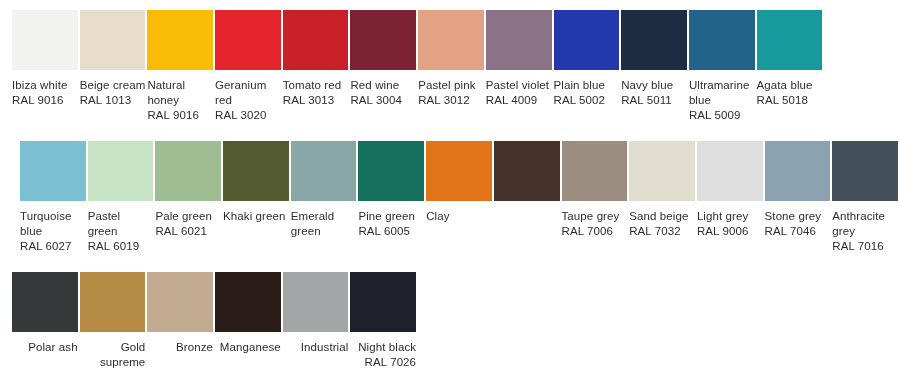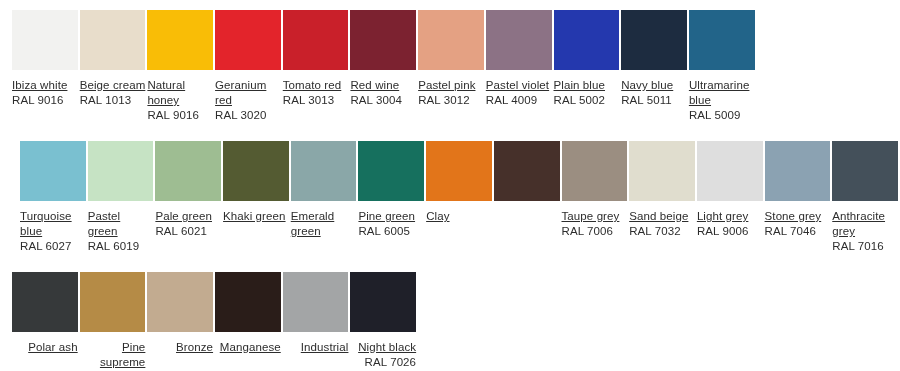--- a/index.html
+++ b/index.html
@@ -49,21 +49,21 @@
   }
   .swatch-label {
     margin-top: 8px;
     font-size: 11.5px;
     line-height: 15px;
     letter-spacing: 0.1px;
     color: #2d2d2d;
     word-break: normal;
     overflow-wrap: break-word;
   }
-  .swatch-name { display: block; text-decoration: underline; }
+  .swatch-name { display: block; }
   .swatch-code { display: block; }
 </style>
 </head>
 <body>
 
 <div id="palette">
   <div class="swatch-row" id="row-0">
       <div class="swatch-cell">
         <div class="swatch-chip" style="background-color: rgb(242, 242, 240);"></div>
         <div class="swatch-label">
@@ -134,20 +134,27 @@
           <span class="swatch-code">RAL 5011</span>
         </div>
       </div>
       <div class="swatch-cell">
         <div class="swatch-chip" style="background-color: rgb(34, 100, 137);"></div>
         <div class="swatch-label">
           <span class="swatch-name">Ultramarine blue</span>
           <span class="swatch-code">RAL 5009</span>
         </div>
       </div>
+      <div class="swatch-cell">
+        <div class="swatch-chip" style="background-color: rgb(24, 154, 156);"></div>
+        <div class="swatch-label">
+          <span class="swatch-name">Agata blue</span>
+          <span class="swatch-code">RAL 5018</span>
+        </div>
+      </div>
     </div>
   <div class="swatch-row" id="row-1">
       <div class="swatch-cell">
         <div class="swatch-chip" style="background-color: rgb(122, 192, 208);"></div>
         <div class="swatch-label">
           <span class="swatch-name">Turquoise blue</span>
           <span class="swatch-code">RAL 6027</span>
         </div>
       </div>
       <div class="swatch-cell">
@@ -231,21 +238,21 @@
   <div class="swatch-row" id="row-2">
       <div class="swatch-cell">
         <div class="swatch-chip" style="background-color: rgb(54, 57, 58);"></div>
         <div class="swatch-label">
           <span class="swatch-name">Polar ash</span>
         </div>
       </div>
       <div class="swatch-cell">
         <div class="swatch-chip" style="background-color: rgb(181, 139, 70);"></div>
         <div class="swatch-label">
-          <span class="swatch-name">Pine supreme</span>
+          <span class="swatch-name">Gold supreme</span>
         </div>
       </div>
       <div class="swatch-cell">
         <div class="swatch-chip" style="background-color: rgb(194, 171, 144);"></div>
         <div class="swatch-label">
           <span class="swatch-name">Bronze</span>
         </div>
       </div>
       <div class="swatch-cell">
         <div class="swatch-chip" style="background-color: rgb(42, 29, 25);"></div>

